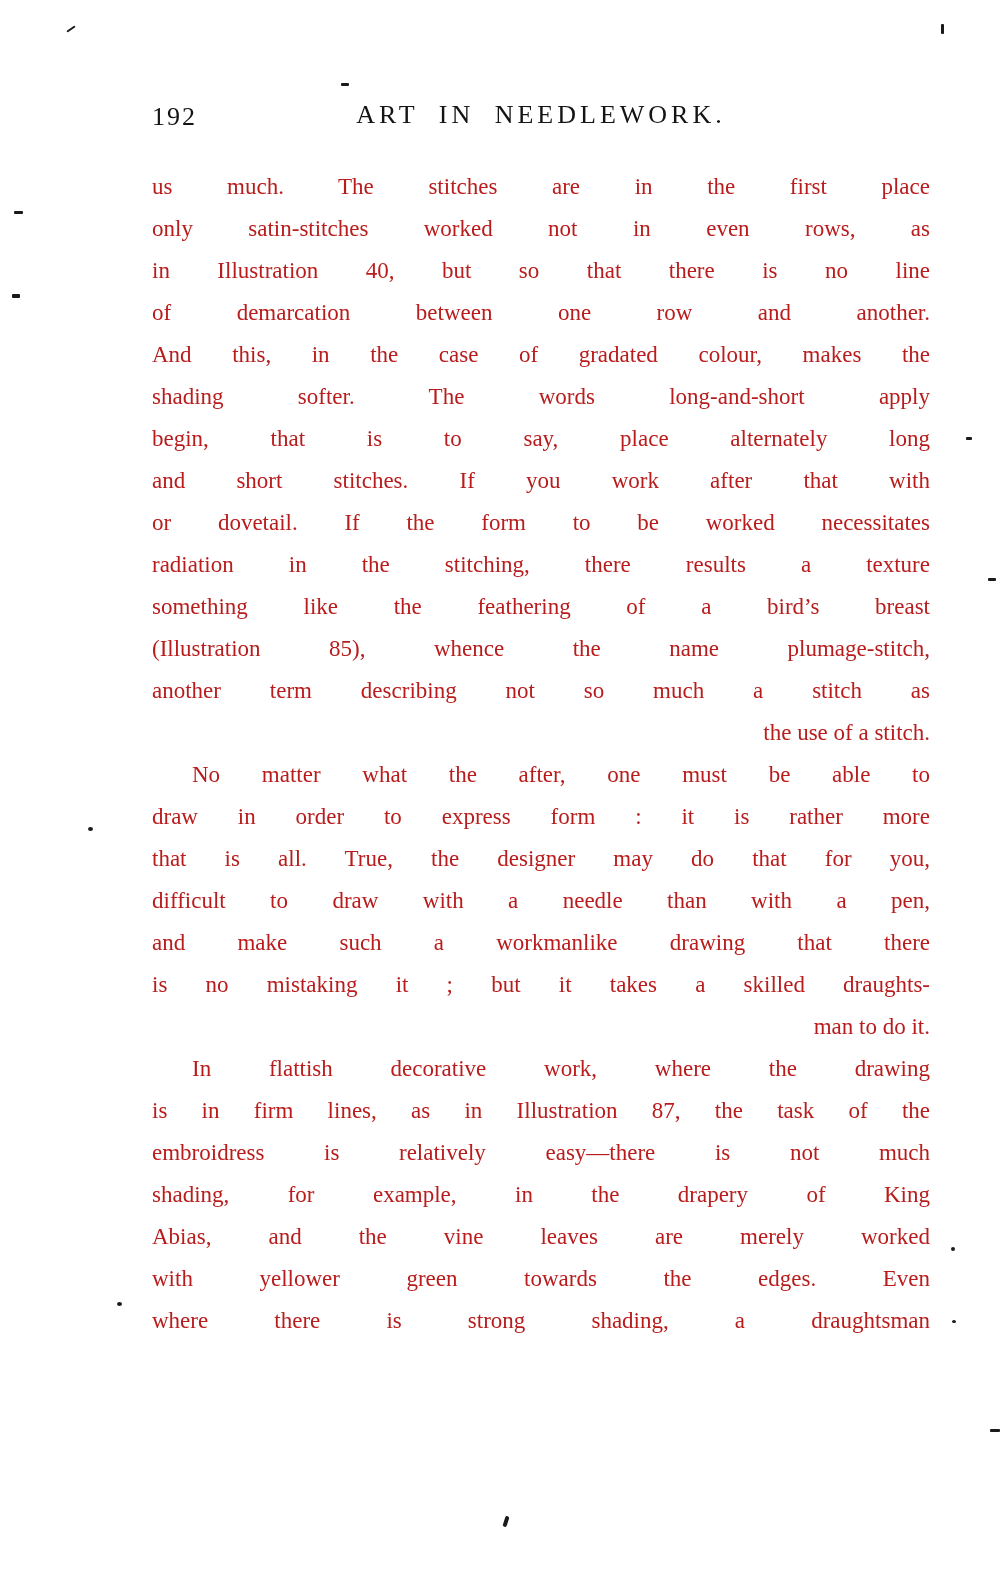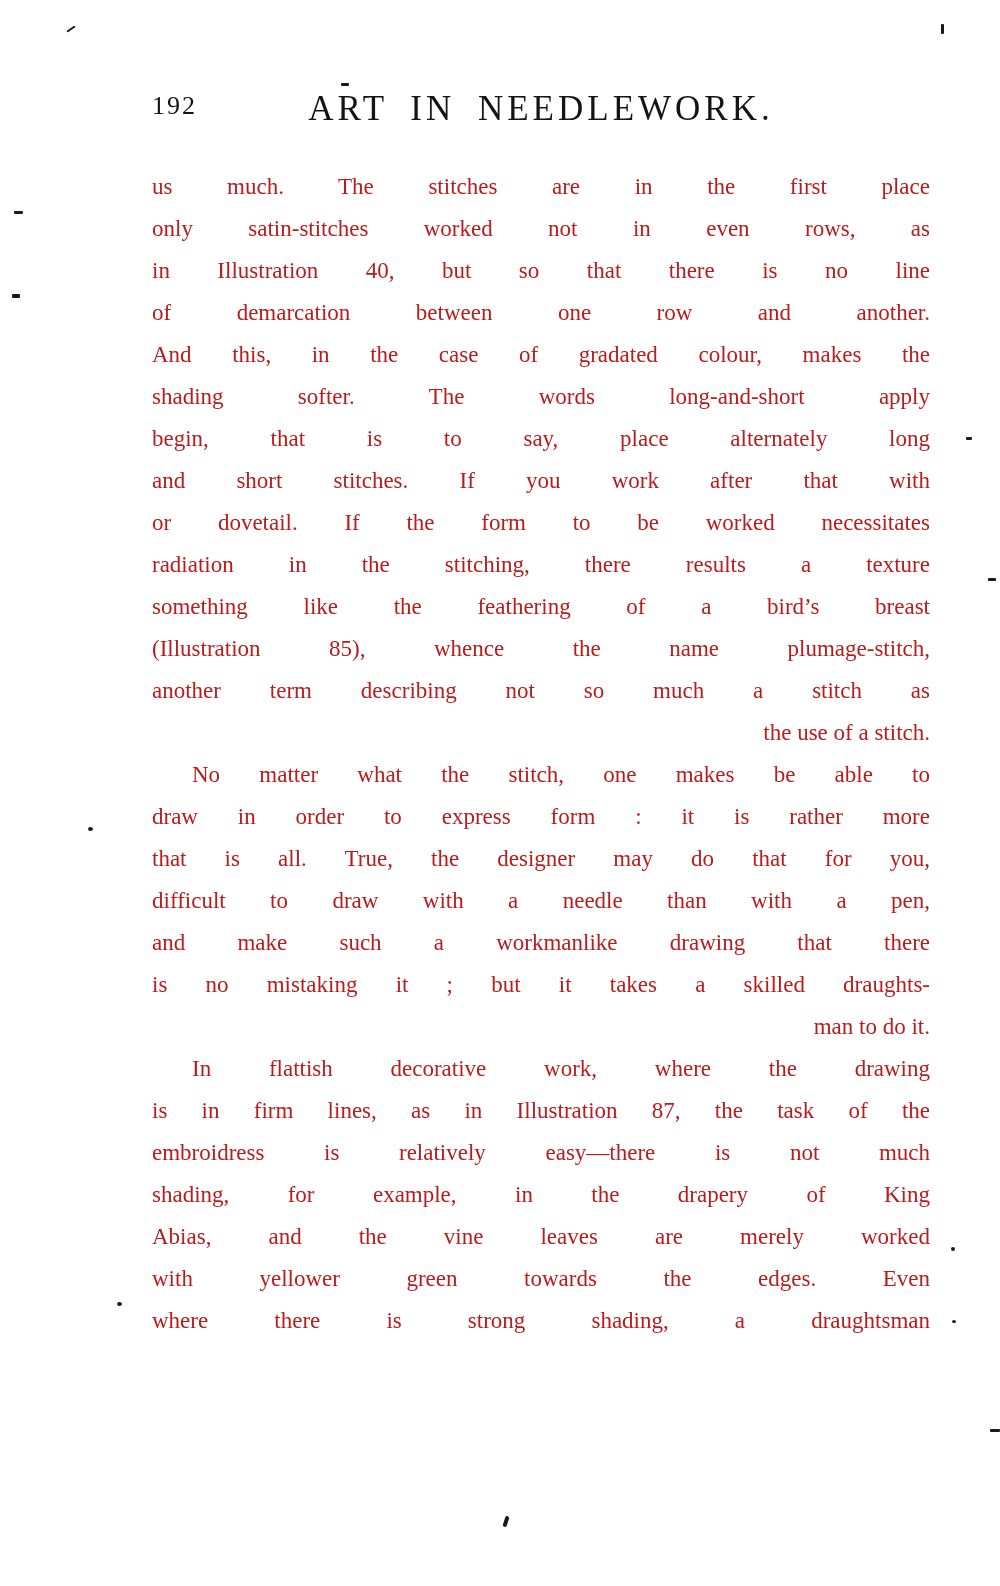--- a/index.html
+++ b/index.html
@@ -14,35 +14,35 @@
   .page {
     position: absolute;
     left: 0; top: 0;
     width: 1000px; height: 1586px;
     background: #ffffff;
   }
 
   
   .running-head {
     position: absolute;
-    left: 152px; top: 89px;
+    left: 152px; top: 100px;
     width: 778px; height: 36px;
   }
   .page-number {
     position: absolute;
     left: 0; top: 2px;
     font-size: 26px;
     letter-spacing: 2px;
     color: #141414;
   }
   .head-title {
     position: absolute;
     left: 0; right: 0; top: 0;
     text-align: center;
-    font-size: 35px;
+    font-size: 26px;
     letter-spacing: 4px;
     word-spacing: 10px;
     color: #141414;
     white-space: nowrap;
   }
 
   
   .text-block {
     position: absolute;
     left: 152px; top: 166px;
@@ -111,21 +111,21 @@
       <div class="line">and short stitches.  If you work after that with</div>
       <div class="line">or dovetail.  If the form to be worked necessitates</div>
       <div class="line">radiation in the stitching, there results a texture</div>
       <div class="line">something like the feathering of a bird’s breast</div>
       <div class="line">(Illustration 85), whence the name plumage-stitch,</div>
       <div class="line">another term describing not so much a stitch as</div>
       <div class="line last">the use of a stitch.</div>
     </div>
 
     <div class="para">
-      <div class="line indent">No matter what the stitch, one makes be able to</div>
+      <div class="line indent">No matter what the after, one must be able to</div>
       <div class="line">draw in order to express form : it is rather more</div>
       <div class="line">that is all.  True, the designer may do that for you,</div>
       <div class="line">difficult to draw with a needle than with a pen,</div>
       <div class="line">and make such a workmanlike drawing that there</div>
       <div class="line">is no mistaking it ; but it takes a skilled draughts-</div>
       <div class="line last">man to do it.</div>
     </div>
 
     <div class="para">
       <div class="line indent">In flattish decorative work, where the drawing</div>

